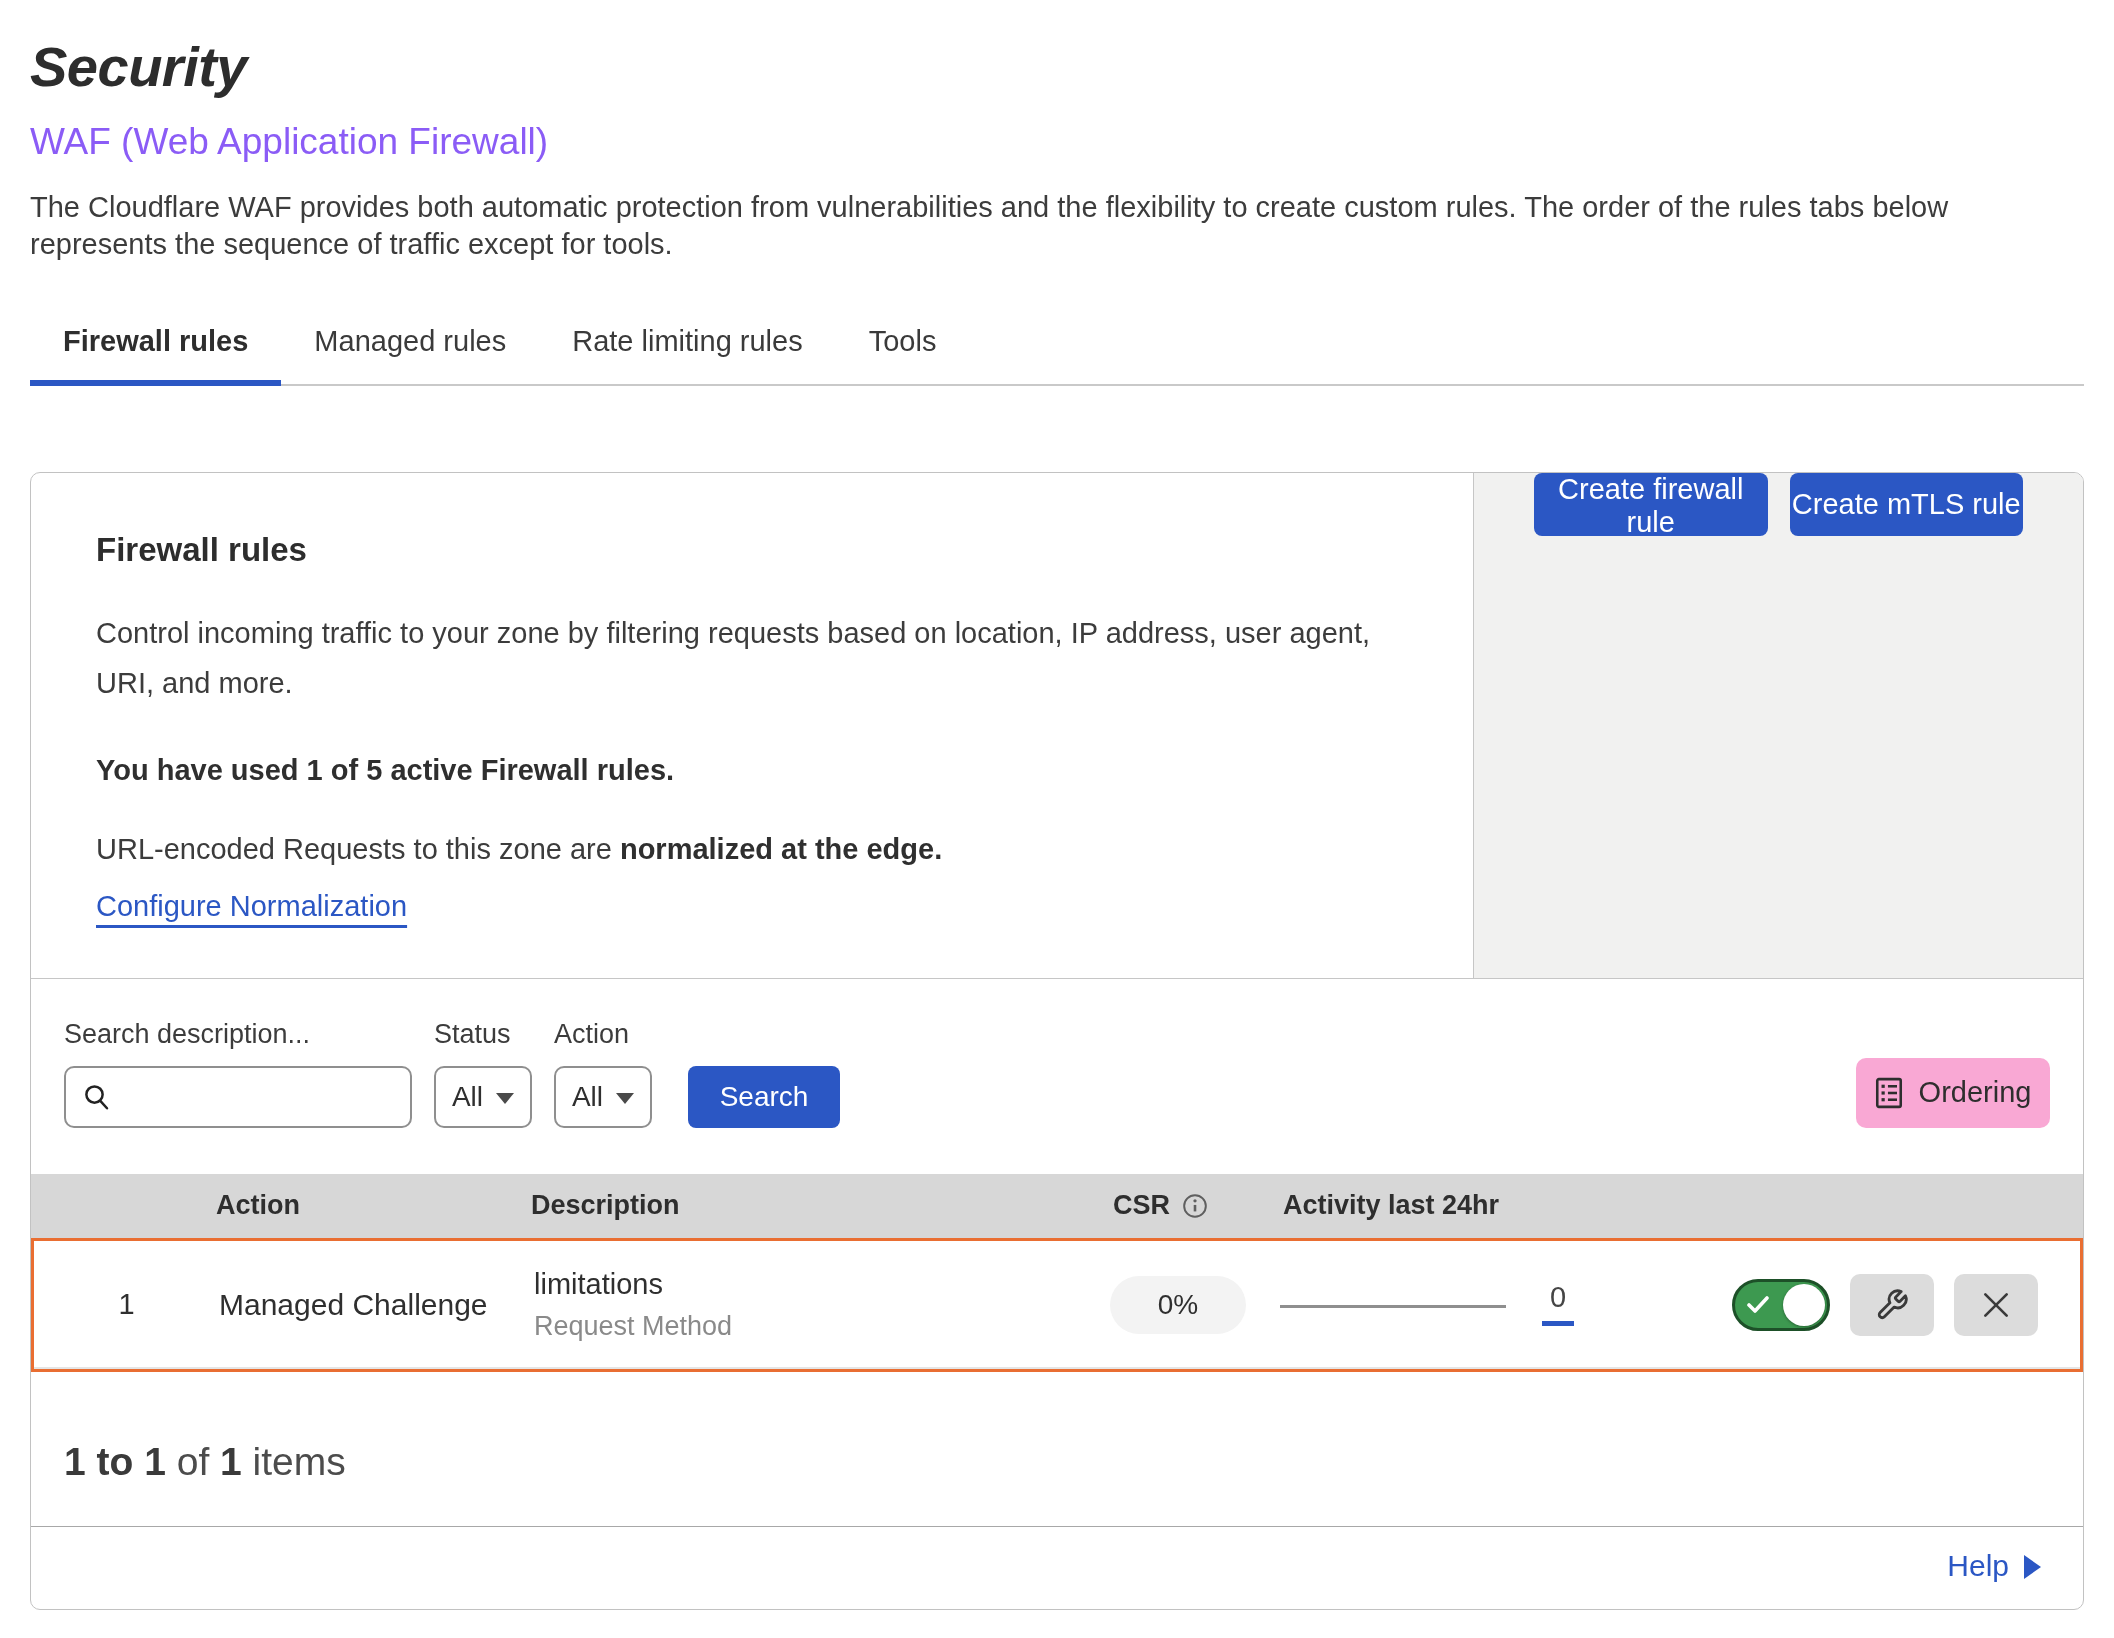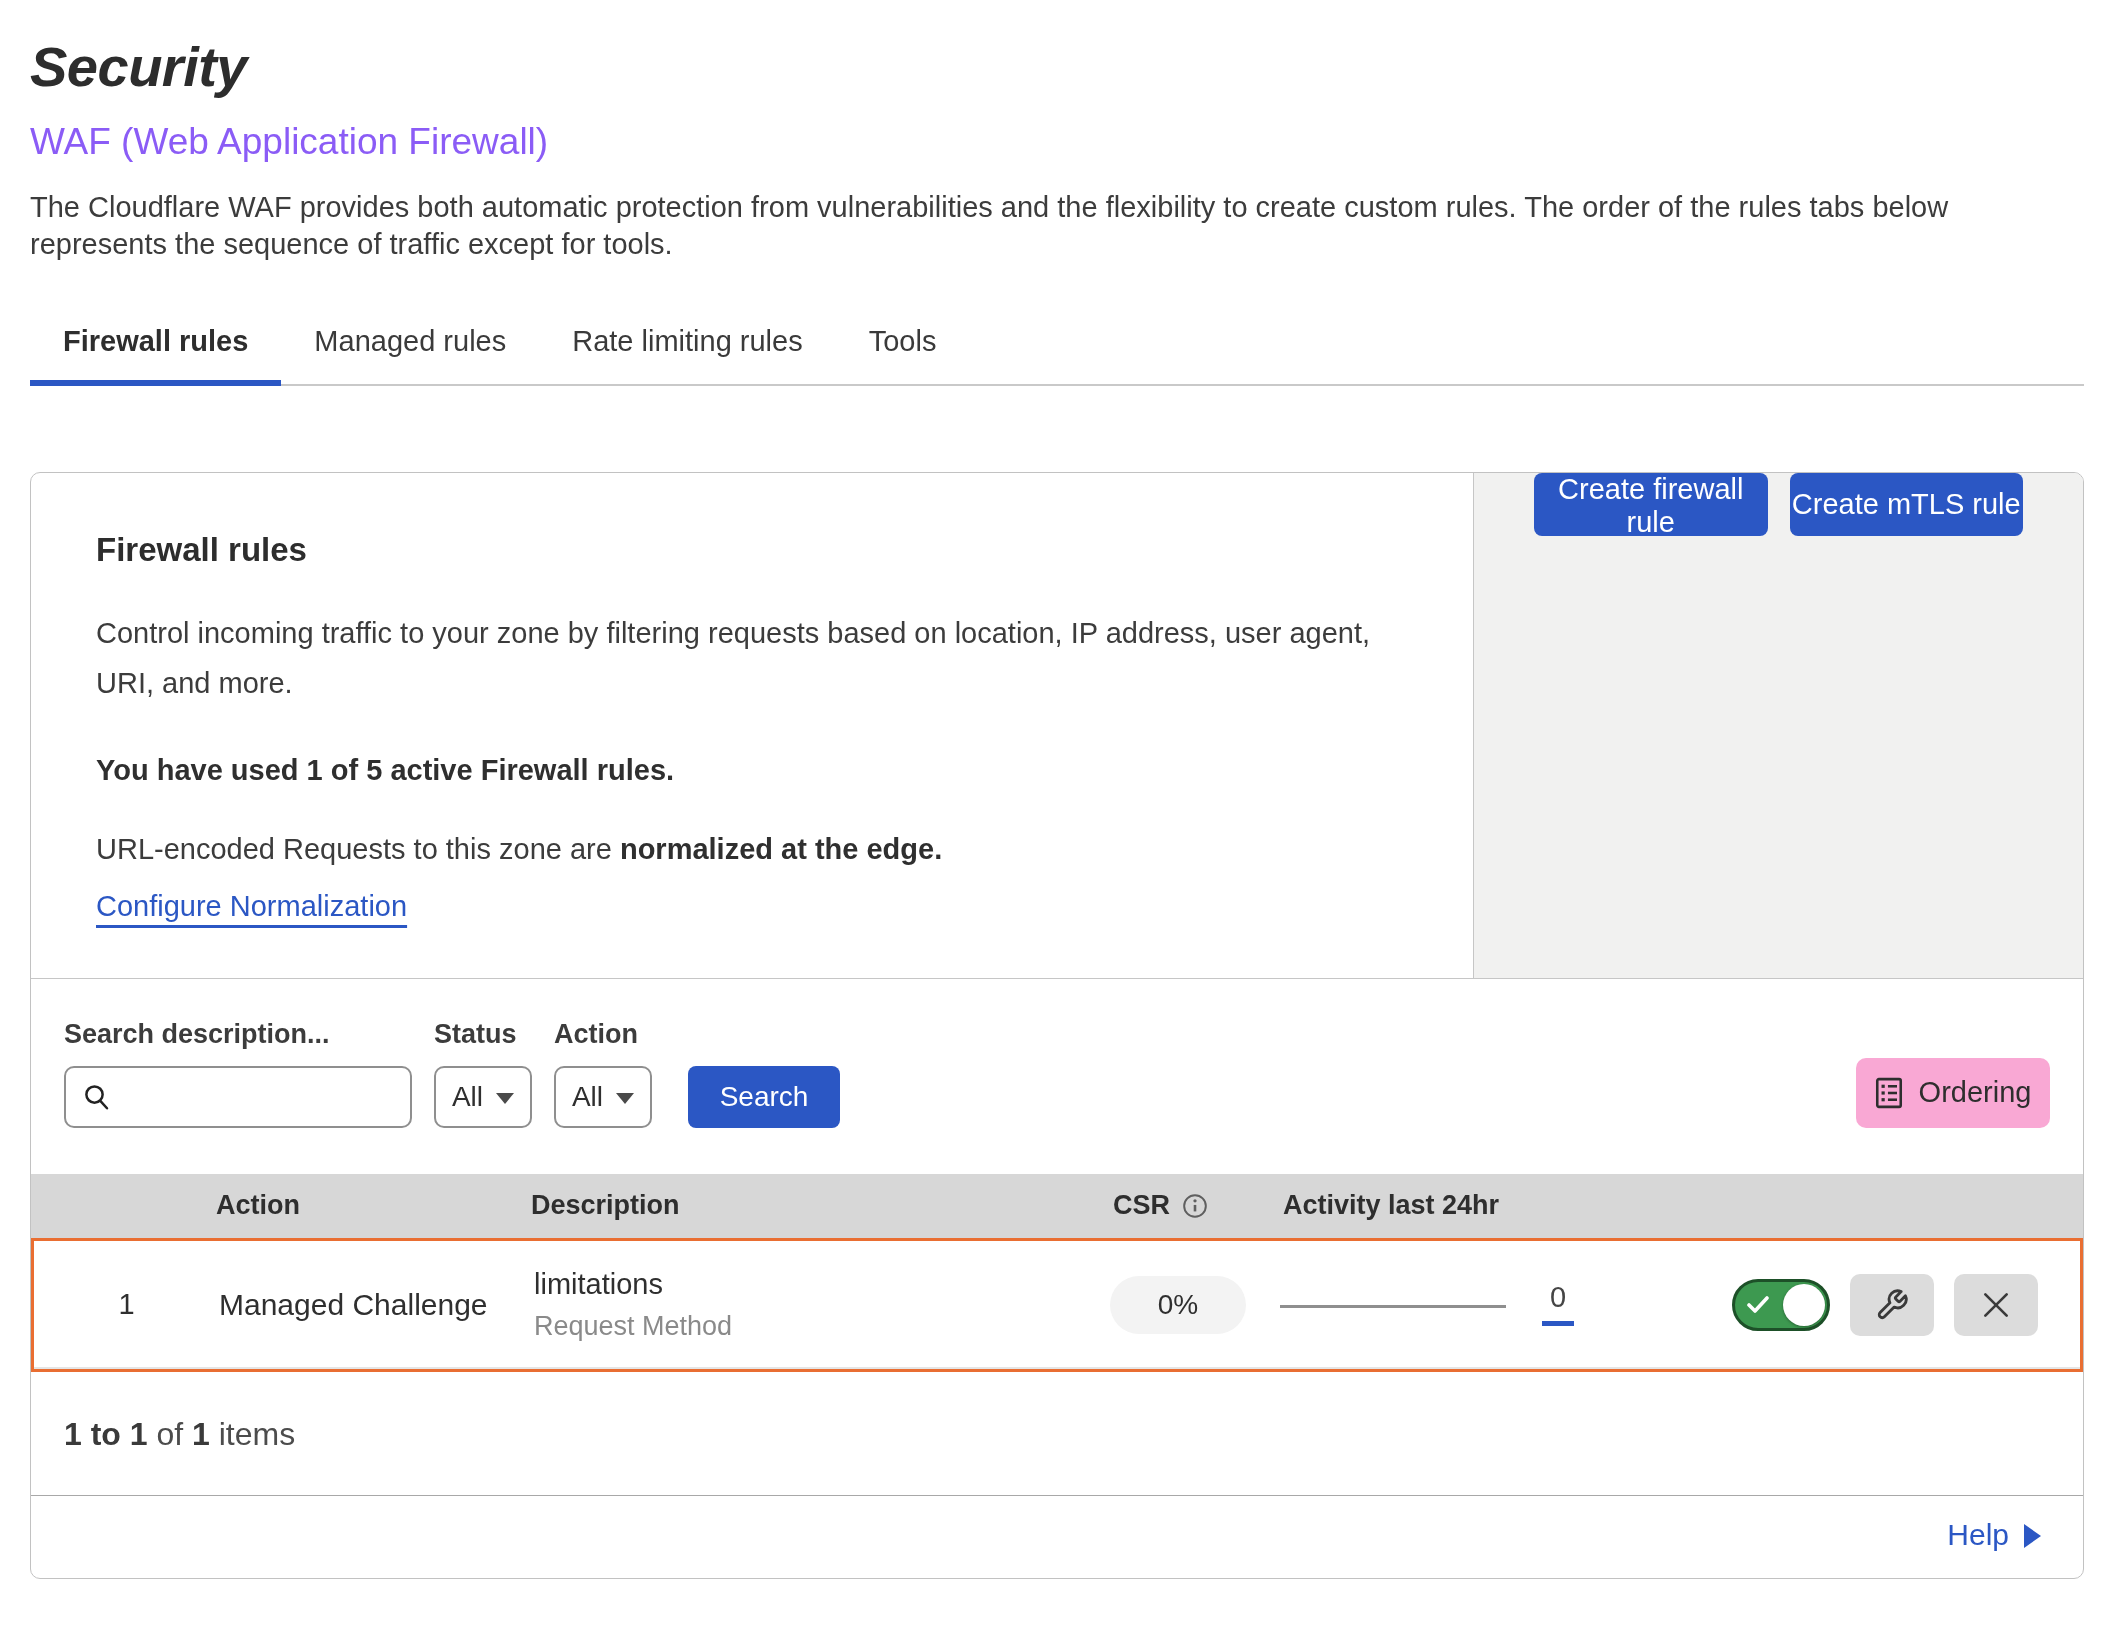--- a/index.html
+++ b/index.html
@@ -41,21 +41,21 @@
     display: flex; flex-direction: row; justify-content: center; gap: 22px; padding: 0 60px;
   }
   .btn-primary {
     height: 63px; width: 100%; background: #2b57c4; color: #fff; font-size: 29px;
     border: none; border-radius: 8px; cursor: pointer; font-family: inherit;
   }
 
   
   .filter-row { display: flex; align-items: flex-end; padding: 40px 33px 46px 33px; }
   .filter-group { margin-right: 22px; }
-  .filter-label { display: block; font-size: 27px; color: #3c3c3c; margin-bottom: 16px; font-weight: bold; }
+  .filter-label { display: block; font-size: 27px; color: #3c3c3c; margin-bottom: 16px; }
   .search-box {
     width: 348px; height: 62px; border: 2px solid #8f8f8f; border-radius: 10px;
     display: flex; align-items: center; padding: 0 16px; background: #fff;
   }
   .search-box input { border: none; outline: none; flex: 1; min-width: 0; font-size: 28px; font-family: inherit; margin-left: 10px; }
   .dropdown {
     min-width: 98px; height: 62px; border: 2px solid #8f8f8f; border-radius: 10px; background: #fff;
     display: flex; align-items: center; justify-content: center; gap: 13px; font-size: 28px; color: #2f2f2f; cursor: pointer;
   }
   .caret { width: 0; height: 0; border-left: 9px solid transparent; border-right: 9px solid transparent; border-top: 11px solid #4a4a4a; margin-top: 4px; }
@@ -106,21 +106,21 @@
   .toggle-knob {
     position: absolute; right: 2px; top: 2px; width: 42px; height: 42px;
     background: #fff; border-radius: 50%; box-shadow: 0 1px 3px rgba(0,0,0,0.35);
   }
   .icon-btn {
     width: 84px; height: 62px; background: #dcdcdc; border: none; border-radius: 10px;
     display: flex; align-items: center; justify-content: center; cursor: pointer;
   }
 
   
-  .items-footer { padding: 44px 33px 42px 33px; font-size: 32px; color: #4c4c4c; border-bottom: 1px solid #a8a8a8; }
+  .items-footer { padding: 68px 33px 42px 33px; font-size: 39px; color: #4c4c4c; border-bottom: 1px solid #a8a8a8; }
   .items-footer b { color: #3a3a3a; }
   .help-row { display: flex; justify-content: flex-end; align-items: center; padding: 22px 42px 26px 42px; }
   .help-link { display: flex; align-items: center; gap: 15px; font-size: 30px; color: #2b57c4; cursor: pointer; }
   .help-arrow { width: 0; height: 0; border-top: 12px solid transparent; border-bottom: 12px solid transparent; border-left: 17px solid #2b57c4; margin-top: 3px; }
 
   svg { display: block; }
 </style>
 </head>
 <body>
 

